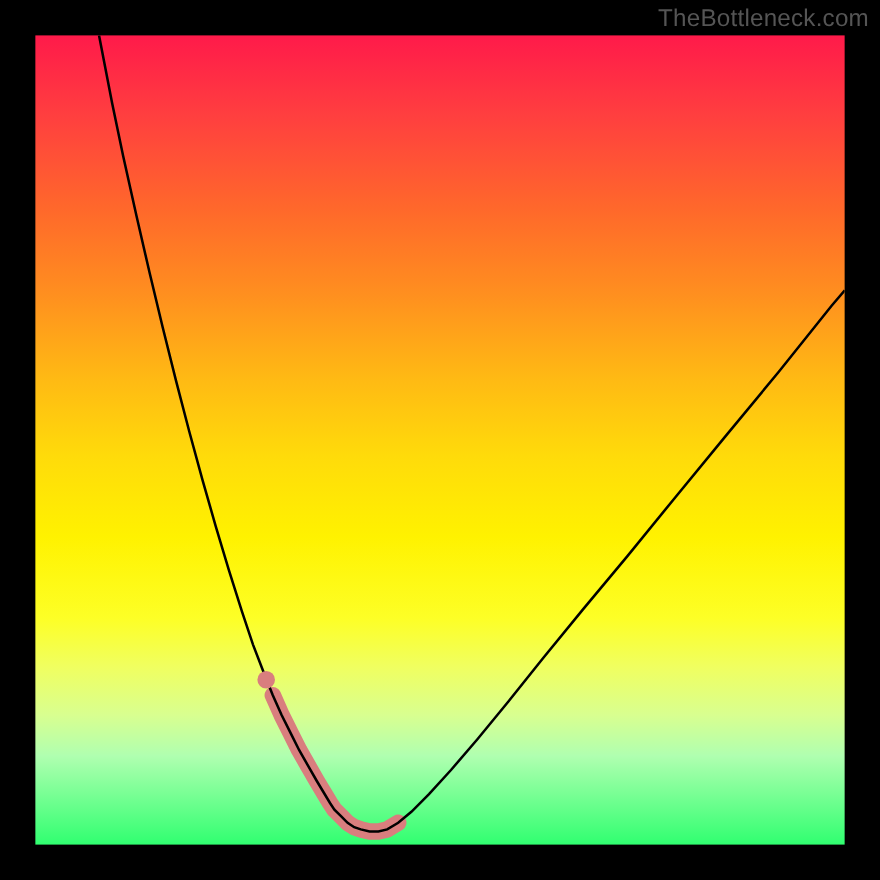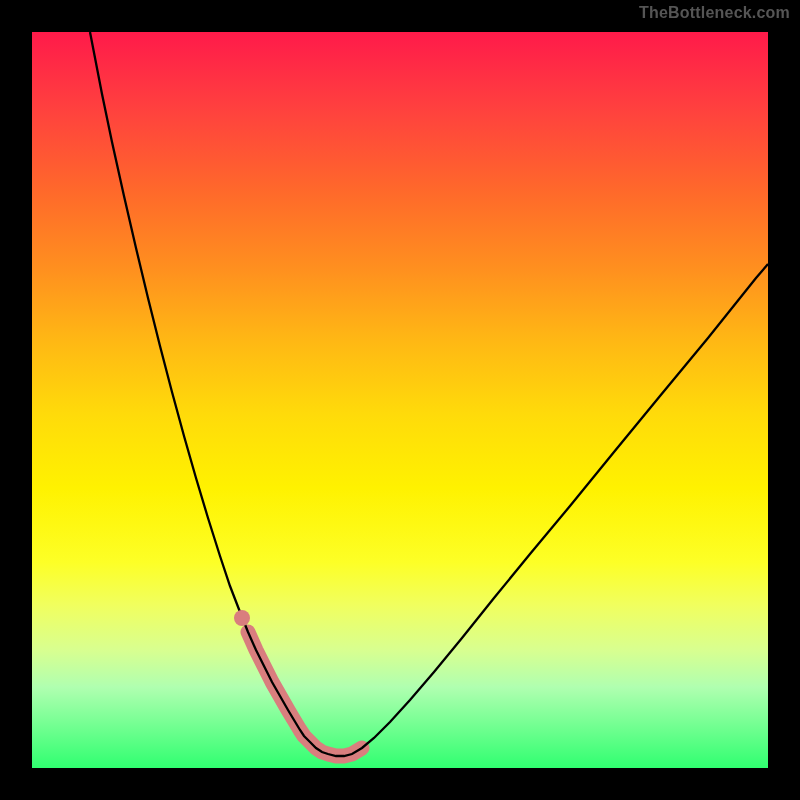--- a/index.html
+++ b/index.html
@@ -53,22 +53,22 @@
     top: 0;
     left: 0;
     width: 736px;
     height: 736px;
   }
   .watermark {
     position: absolute;
     top: 4px;
     right: 10px;
     color: #555;
-    font-size: 16px;
-    font-weight: 700;
+    font-size: 22px;
+    font-weight: 400;
     letter-spacing: 0.2px;
     margin-left: 26px;
   }
 </style>
 </head>
 <body>
 
 <div class="frame">
   <div class="plot-area">
     <div class="gradient-bg"></div>

